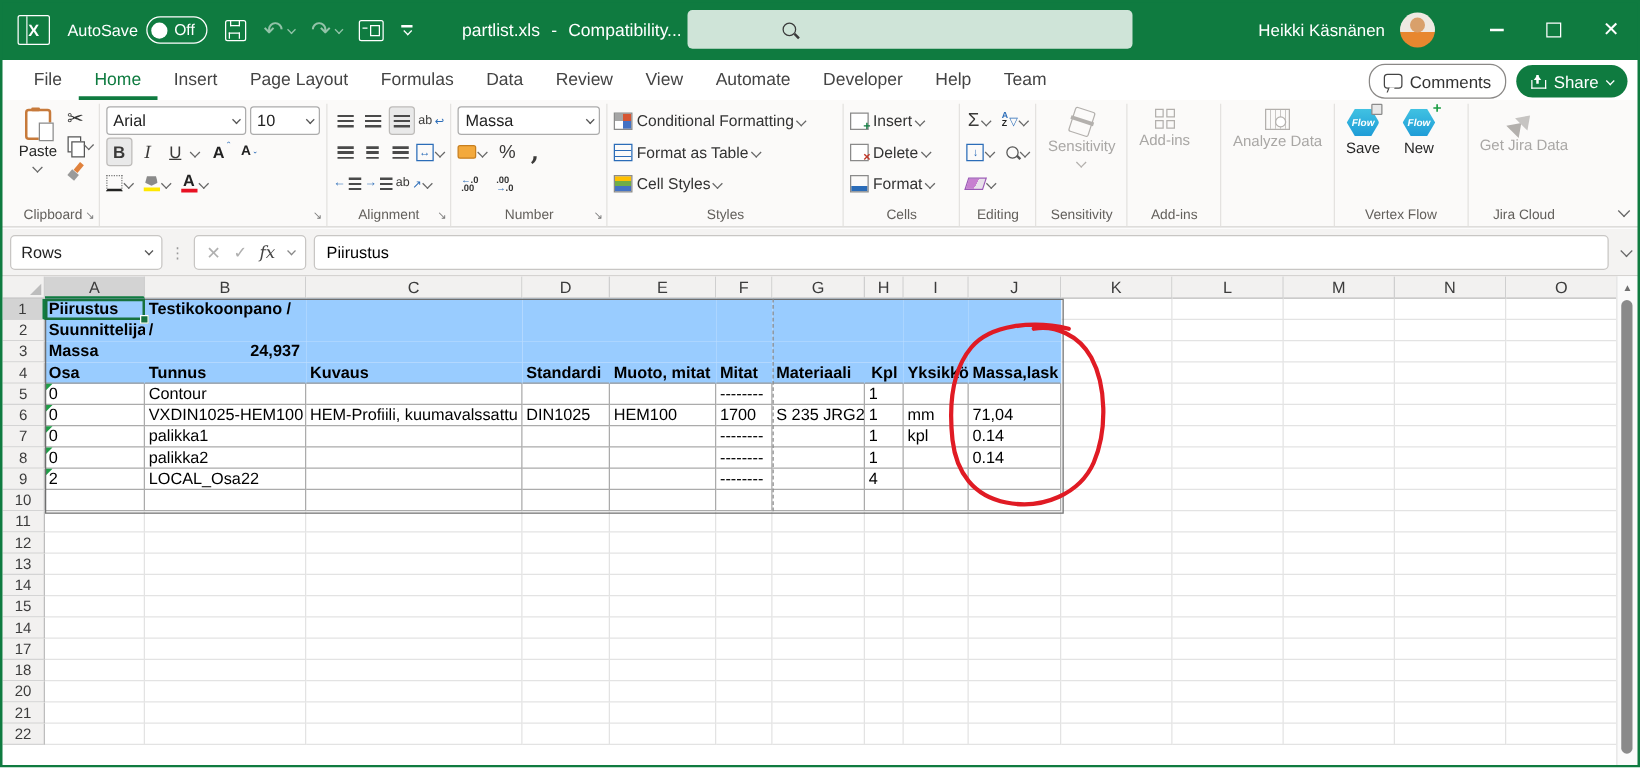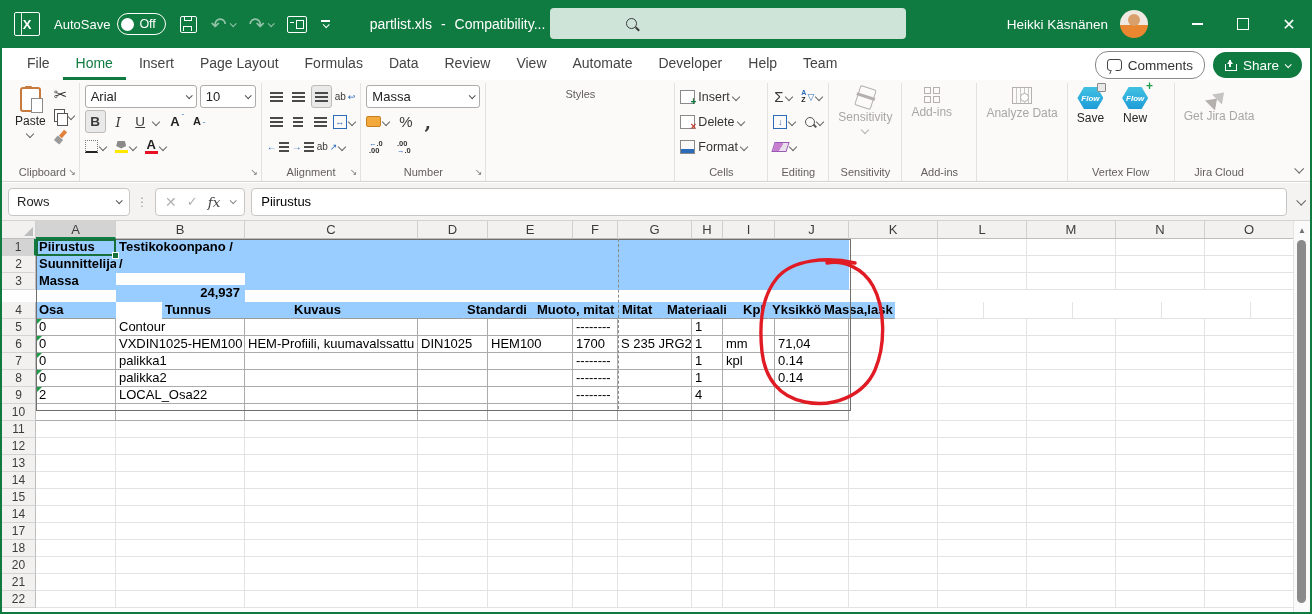--- a/index.html
+++ b/index.html
@@ -430,20 +430,39 @@
               </span>
             </span>
         </div>
       </div>
     </div>
     <div class="rg-label">Number</div>
     <span class="launcher">↘</span>
   </div>
 
   <div class="rgroup" style="min-width:178px">
+    <div class="rg-body">
+      <div class="fcol">
+        <div class="frow">
+          <span class="sqic cfic"></span>
+          <span style="font-size:12.5px">Conditional Formatting</span>
+            <span class="carr"></span>
+        </div>
+        <div class="frow">
+          <span class="sqic ftic"></span>
+          <span style="font-size:12.5px">Format as Table</span>
+            <span class="carr"></span>
+        </div>
+        <div class="frow">
+          <span class="sqic csic"></span>
+          <span style="font-size:12.5px">Cell Styles</span>
+            <span class="carr"></span>
+        </div>
+      </div>
+    </div>
     <div class="rg-label">Styles</div>
   </div>
 
   <div class="rgroup" style="min-width:82px">
     <div class="rg-body">
       <div class="fcol">
         <div class="frow">
             <span class="sqic insic"></span>
             <span style="font-size:12.5px">Insert</span>
             <span class="carr"></span>
@@ -648,39 +667,39 @@
       <div class="c blue" style="width: 74px;"></div>
       <div class="c" style="width: 89px;"></div>
       <div class="c" style="width: 89px;"></div>
       <div class="c" style="width: 89px;"></div>
       <div class="c" style="width: 89px;"></div>
       <div class="c" style="width: 89px;"></div>
     </div>
     <div class="grow">
       <div class="rn">3</div>
       <div class="c blue bold" style="width: 80px;">Massa</div>
-      <div class="c blue bold ar" style="width: 129px; margin-top: 12px;">24,937</div>
+      <div class="c blue bold ar" style="width: 129px;">24,937</div>
       <div class="c blue" style="width: 173px;"></div>
       <div class="c blue" style="width: 70px;"></div>
       <div class="c blue" style="width: 85px;"></div>
       <div class="c blue" style="width: 45px;"></div>
       <div class="c blue" style="width: 74px;"></div>
       <div class="c blue" style="width: 31px;"></div>
       <div class="c blue" style="width: 52px;"></div>
       <div class="c blue" style="width: 74px;"></div>
       <div class="c" style="width: 89px;"></div>
       <div class="c" style="width: 89px;"></div>
       <div class="c" style="width: 89px;"></div>
       <div class="c" style="width: 89px;"></div>
       <div class="c" style="width: 89px;"></div>
     </div>
     <div class="grow">
       <div class="rn">4</div>
       <div class="c blue h4 bold" style="width: 80px;">Osa</div>
-      <div class="c blue h4 bold" style="width: 129px; margin-left: 46px;">Tunnus</div>
+      <div class="c blue h4 bold" style="width: 129px;">Tunnus</div>
       <div class="c blue h4 bold" style="width: 173px;">Kuvaus</div>
       <div class="c blue h4 bold" style="width: 70px;">Standardi</div>
       <div class="c blue h4 bold" style="width: 85px;">Muoto, mitat</div>
       <div class="c blue h4 bold" style="width: 45px;">Mitat</div>
       <div class="c blue h4 bold" style="width: 74px;">Materiaali</div>
       <div class="c blue h4 bold ar" style="width: 31px;">Kpl</div>
       <div class="c blue h4 bold" style="width: 52px;">Yksikkö</div>
       <div class="c blue h4 bold" style="width: 74px;">Massa,lask</div>
       <div class="c" style="width: 89px;"></div>
       <div class="c" style="width: 89px;"></div>

